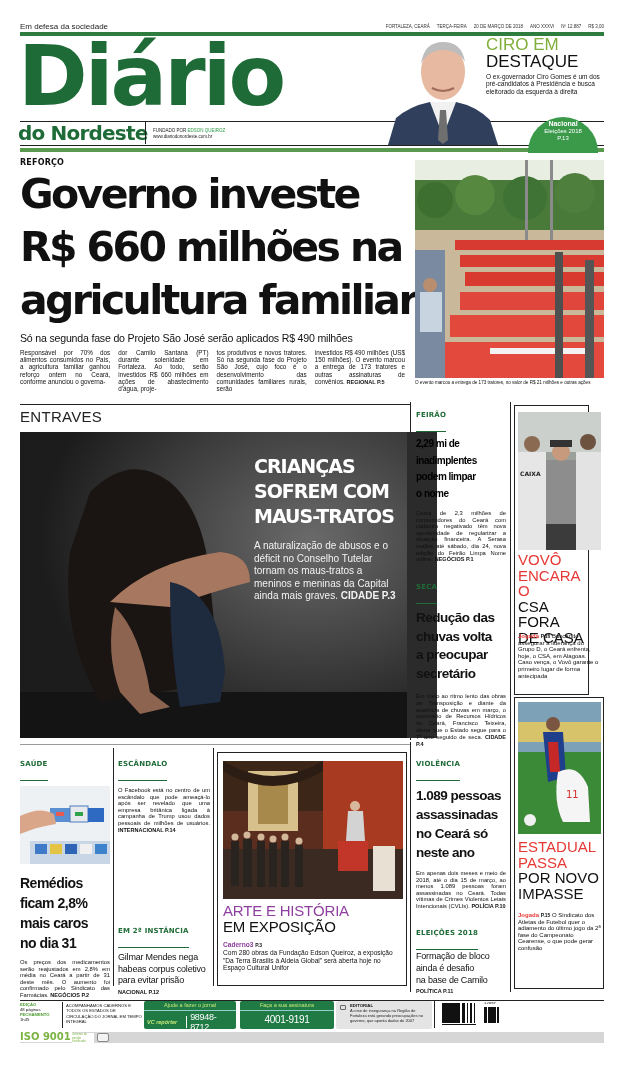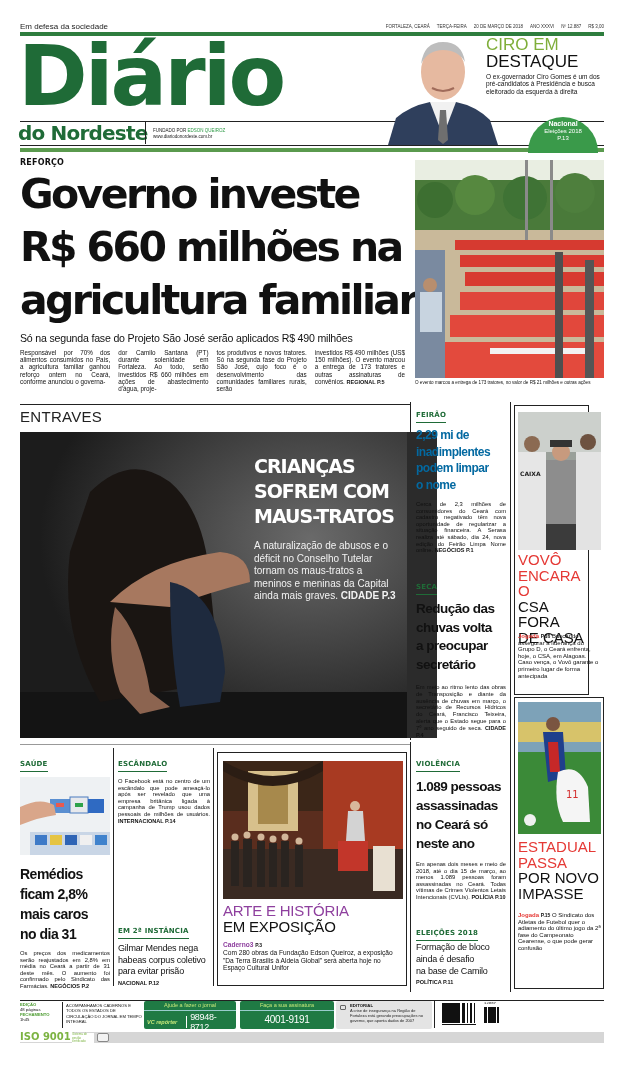--- a/index.html
+++ b/index.html
@@ -1,21 +1,21 @@
 <!DOCTYPE html>
 <html><head>
 <meta charset="utf-8">
 <style>
   * { box-sizing: border-box; margin: 0; padding: 0; }
   html, body { width: 624px; height: 1071px; background: #ffffff; overflow: hidden; }
   body { font-family: "DejaVu Sans", sans-serif; color: #111; position: relative; }
   .abs { position: absolute; }
   .bar-green { background: #2e7d3e; }
   .kicker { font-family: "DejaVu Sans", sans-serif; font-weight: bold; font-size: 7px; letter-spacing: 0.2px; color: #1f6b37; }
-  .kicker-line { border-bottom: 1px solid #1f6b37; display: inline-block; padding-bottom: 3px; }
+  .kicker-line { border-bottom: 1px solid #1f6b37; display: inline-block; padding-bottom: 12px; }
   .body-text { font-family: "Liberation Sans", sans-serif; font-size: 6.3px; line-height: 7.2px; color: #111; text-align: justify; }
   .ref { font-weight: bold; font-size: 5.5px; }
   .cond { font-family: "Liberation Sans", sans-serif; font-weight: bold; letter-spacing: -0.5px; }
   .thin { font-family: "Liberation Sans", sans-serif; font-weight: normal; }
   .vline { position: absolute; width: 1px; background: #222; }
   .hline { position: absolute; height: 1px; background: #222; }
   svg { display: block; }
 </style>
 </head>
 <body>
@@ -129,21 +129,21 @@
     <div>MAUS-TRATOS</div>
   </div>
   <div class="abs" style="left:234px;top:108px;width:148px;font-family:'Liberation Sans',sans-serif;font-size:10px;line-height:12.5px;color:#f2f2f2;">
     <span>A naturalização de abusos e o déficit no Conselho Tutelar tornam os maus-tratos a meninos e meninas da Capital ainda mais graves.</span>
     <b>CIDADE P.3</b>
   </div>
 </div>
 
 <div class="abs" style="left:416px;top:402px;width:90px;">
   <div class="kicker kicker-line">FEIRÃO</div>
-  <div class="cond" style="font-size:12px;line-height:16.5px;margin-top:4px;color:#0369a1;">
+  <div class="cond" style="font-size:10px;line-height:16.5px;margin-top:4px;color:#000000;">
     <div>2,29 mi de</div>
     <div>inadimplentes</div>
     <div>podem limpar</div>
     <div>o nome</div>
   </div>
   <div class="body-text" style="margin-top:8px;font-size:5.8px;line-height:6.6px;">
     <span>Cerca de 2,3 milhões de consumidores do Ceará com cadastro negativado têm nova oportunidade de regularizar a situação financeira. A Serasa realiza até sábado, dia 24, nova edição do Feirão Limpa Nome online.</span>
     <span class="ref">NEGÓCIOS P.1</span>
   </div>
 </div>

